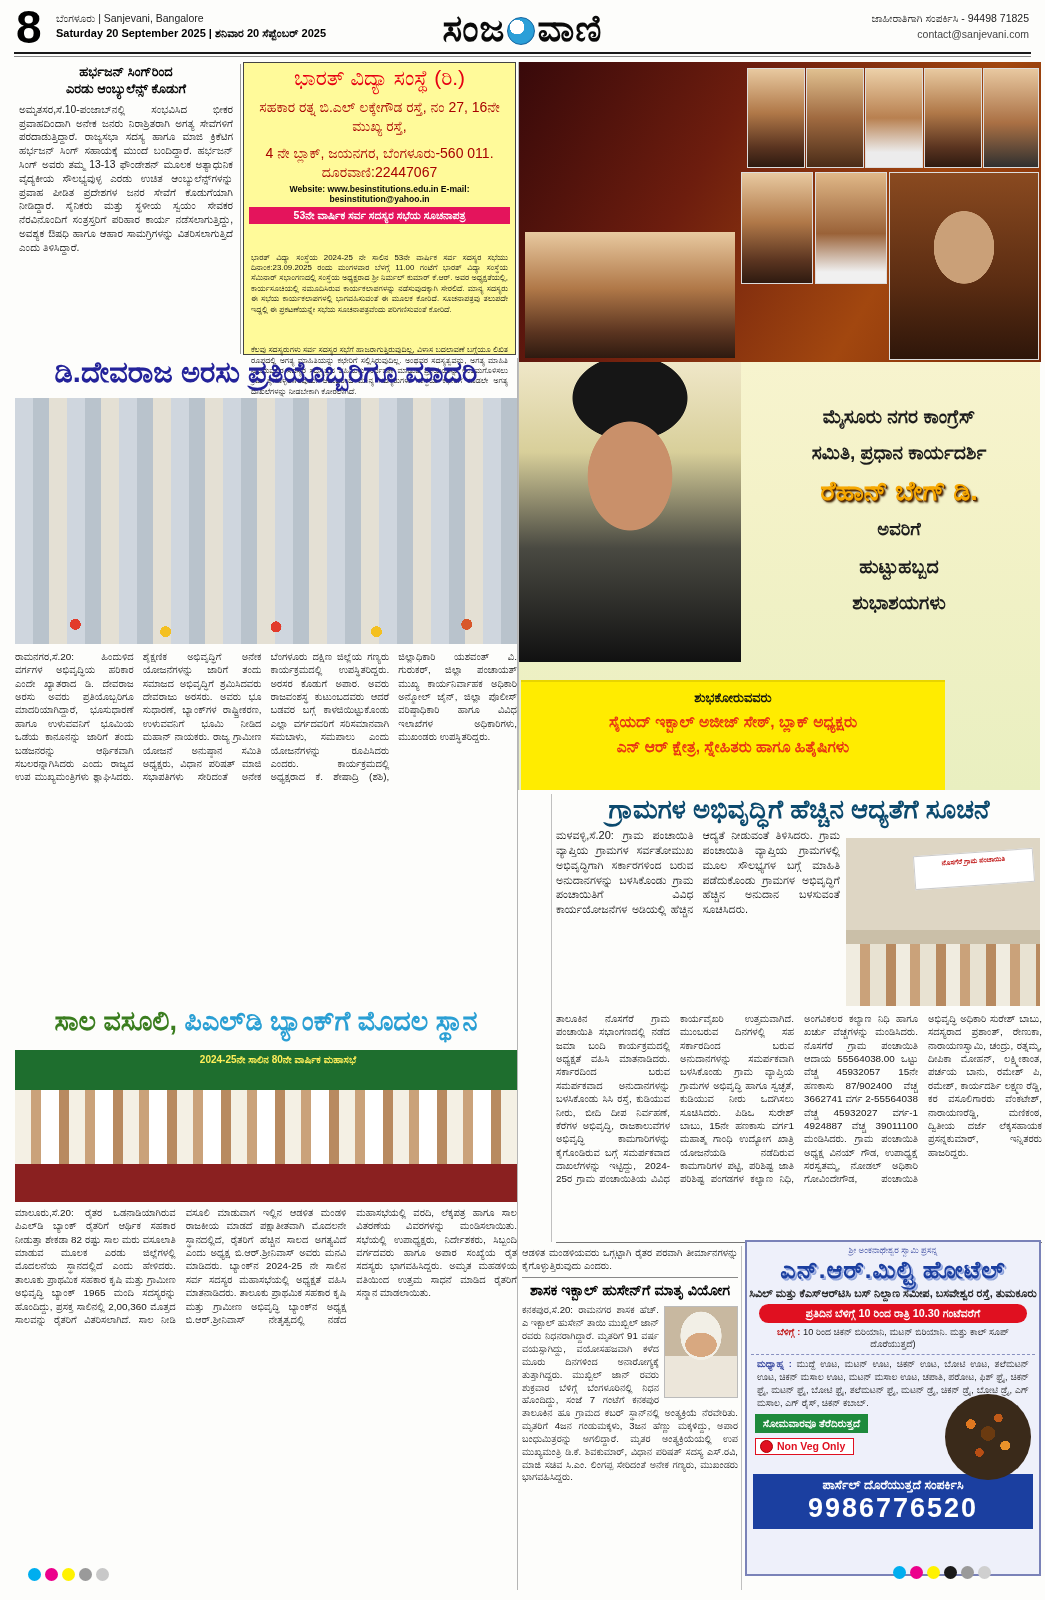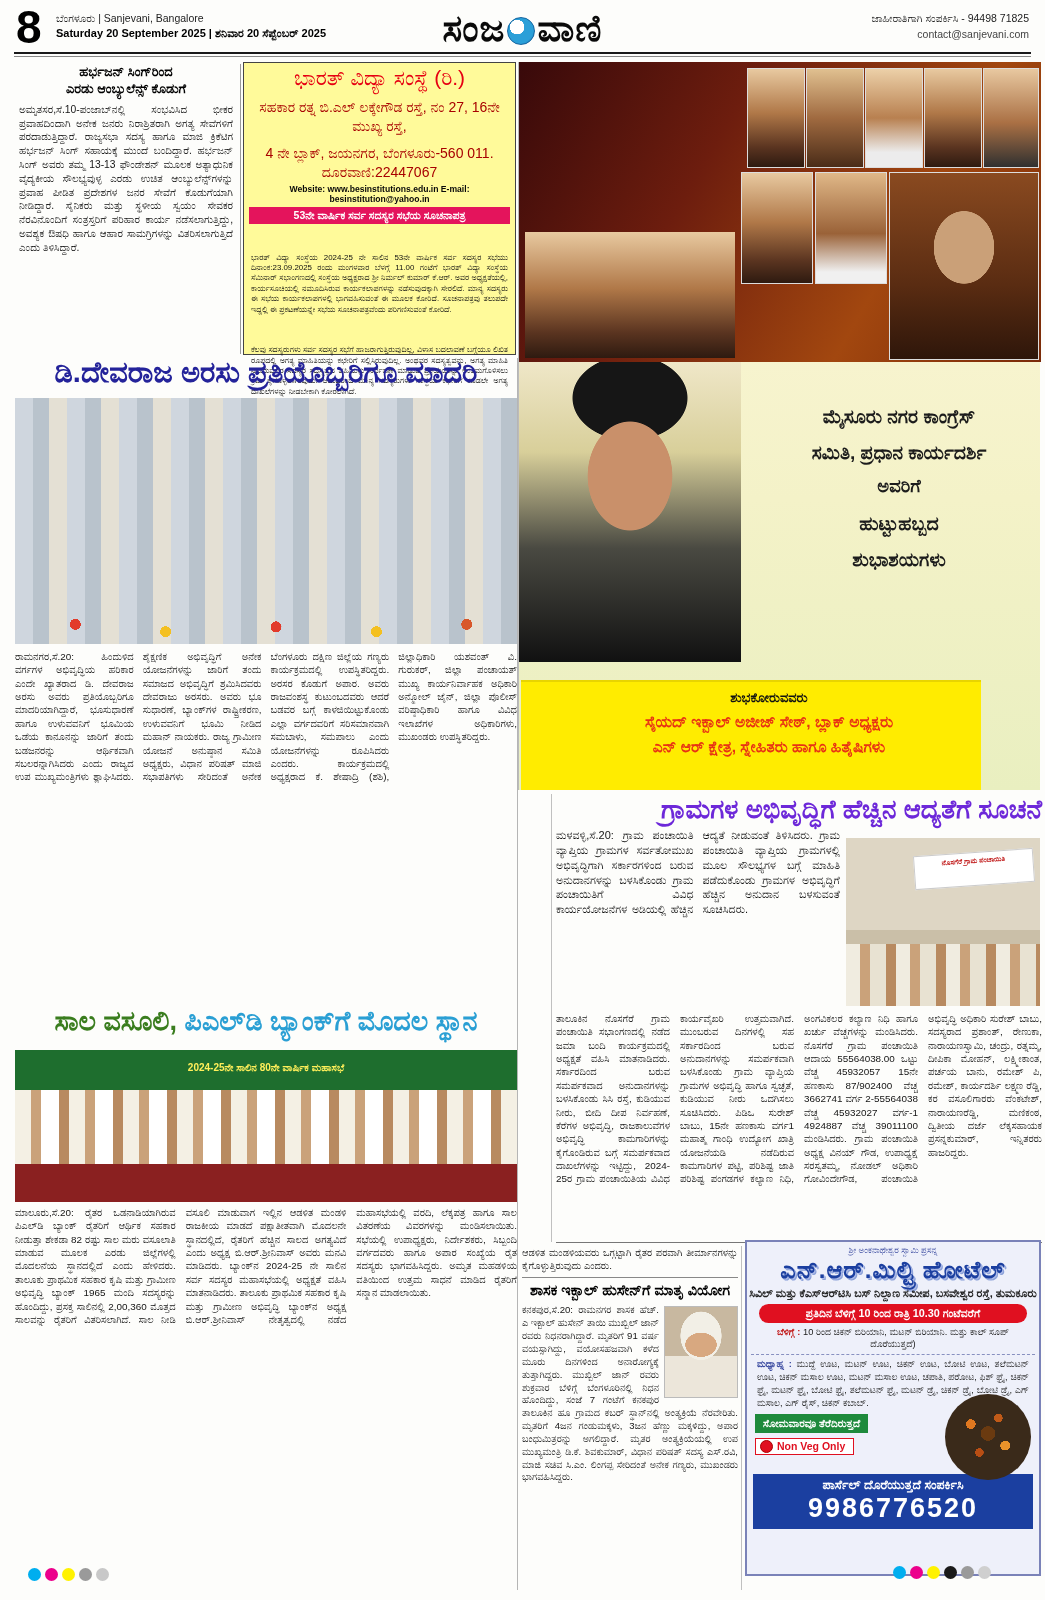--- a/index.html
+++ b/index.html
@@ -58,61 +58,61 @@
       radial-gradient(ellipse 95px 70px at 50% 12%, #161616 0 60%, rgba(0,0,0,0) 61%),
       linear-gradient(180deg,#efe7c8 0%,#d8cf9a 30%,#4a4a42 62%,#111 100%);}
   .greet{position:absolute;left:238px;top:330px;width:284px;text-align:center;}
   .greet-l1,.greet-l2{font-size:19px;font-weight:bold;color:#1c1c1c;margin-top:14px;}
   .greet-name{font-size:27px;font-weight:bold;color:#f7a800;margin-top:12px;
     text-shadow:1px 1px 0 #5a2a00,2px 2px 2px #3a1c00;}
   .greet-l3{font-size:18px;font-weight:bold;color:#1c1c1c;margin-top:12px;}
   .greet-l4{font-size:19px;font-weight:bold;color:#1c1c1c;margin-top:16px;}
   .greet-l5{font-size:19px;font-weight:bold;color:#1c1c1c;margin-top:14px;}
   .wishers{position:absolute;left:2px;top:618px;width:424px;height:108px;background:#ffec00;
-    text-align:center;border-top:2px solid #e8d400;padding-left:36px;}
+    text-align:center;border-top:2px solid #e8d400;}
   .wish-label{font-size:13px;font-weight:bold;color:#111;margin-top:8px;}
   .wish-line{font-size:15.5px;font-weight:bold;color:#e83214;margin-top:7px;}
 
   
   .a1-head{left:15px;top:356px;width:502px;text-align:center;font-size:29px;font-weight:bold;color:#24239a;}
   .a1-photo{left:15px;top:398px;width:502px;height:246px;
     background:
       radial-gradient(circle 9px at 12% 92%, #e23a2a 0 60%, rgba(0,0,0,0) 61%),
       radial-gradient(circle 9px at 30% 95%, #f4c020 0 60%, rgba(0,0,0,0) 61%),
       radial-gradient(circle 9px at 52% 93%, #e23a2a 0 60%, rgba(0,0,0,0) 61%),
       radial-gradient(circle 9px at 72% 95%, #f4c020 0 60%, rgba(0,0,0,0) 61%),
       radial-gradient(circle 9px at 90% 92%, #d8572a 0 60%, rgba(0,0,0,0) 61%),
       repeating-linear-gradient(90deg,#cfd6de 0 18px,#b9c3cc 18px 34px,#e4e0d4 34px 52px),
       linear-gradient(180deg,#2e4a78 0 28%,#7d9cc0 28% 42%,#cfd6de 42% 78%,#3f7a28 78% 100%);}
   .a1-body{left:15px;top:650px;width:502px;height:354px;font-size:9.9px;line-height:1.35;
     text-align:justify;column-count:4;column-gap:9px;color:#141414;}
 
   
-  .a2-head{left:556px;top:794px;width:486px;text-align:right;font-size:26px;font-weight:bold;color:#6d28d9;}
+  .a2-head{left:556px;top:794px;width:486px;text-align:center;font-size:26px;font-weight:bold;color:#0c4a6e;}
   .a2-intro{left:556px;top:828px;width:284px;height:168px;font-size:11px;line-height:1.35;
     text-align:justify;column-count:2;column-gap:9px;color:#141414;}
   .a2-photo{left:846px;top:838px;width:194px;height:168px;overflow:hidden;
     background:linear-gradient(180deg,#ded6c4 0 55%,#cabfa8 55% 72%,#3f6fae 72% 100%);}
   .a2-banner{position:absolute;right:6px;top:14px;width:120px;height:34px;background:#fff;
     transform:rotate(-4deg);border:1px solid #ccc;font-size:7px;font-weight:bold;color:#c01818;
     text-align:center;line-height:1.3;padding-top:3px;box-sizing:border-box;}
   .a2-people{position:absolute;left:0;bottom:0;width:100%;height:62px;
     background:repeating-linear-gradient(90deg,#f0ece0 0 14px,#caa27a 14px 24px,#e8e2d2 24px 40px,#b88a60 40px 50px);}
   .a2-body{left:556px;top:1012px;width:486px;height:226px;font-size:9.9px;line-height:1.35;
     text-align:justify;column-count:4;column-gap:10px;color:#141414;}
   .a2-rule{left:556px;top:1242px;width:486px;}
 
   
   .a3-head{left:15px;top:1006px;width:502px;text-align:center;font-size:27px;font-weight:bold;}
   .a3-head .g{color:#3a7d1e;}
   .a3-head .b{color:#2a9fd4;}
   .a3-photo{left:15px;top:1050px;width:502px;height:152px;overflow:hidden;
     background:linear-gradient(180deg,#1e6e2e 0 26%,#d8d2c0 26% 75%,#8a2020 75% 100%);}
-  .a3-banner-text{position:absolute;left:0;top:4px;width:100%;text-align:center;
-    font-size:10px;font-weight:bold;color:#ffef5a;margin-top:8px;}
+  .a3-banner-text{position:absolute;left:12px;top:4px;width:100%;text-align:center;
+    font-size:10px;font-weight:bold;color:#ffef5a;}
   .a3-people{position:absolute;left:0;top:40px;width:100%;height:74px;
     background:repeating-linear-gradient(90deg,#f4f0e4 0 16px,#caa27a 16px 26px,#ffffff 26px 44px,#b88a60 44px 54px);}
   .a3-body{left:15px;top:1206px;width:502px;height:384px;font-size:9.9px;line-height:1.35;
     text-align:justify;column-count:3;column-gap:10px;color:#141414;}
 
   
   .a4{left:522px;top:1246px;width:216px;height:344px;}
   .a4-spill{font-size:9.8px;line-height:1.35;text-align:justify;color:#141414;}
   .a4-head{font-size:14.5px;font-weight:bold;color:#000;text-align:center;margin-top:5px;
     border-top:1px solid #888;padding-top:4px;}
@@ -213,20 +213,21 @@
     <div class="thumb" style="left:464px;top:6px;width:54px;height:98px;background:linear-gradient(180deg,#e8c8a0 0%,#aa7044 55%,#303030 100%);"></div>
     <div class="thumb" style="left:222px;top:110px;width:70px;height:110px;"></div>
     <div class="thumb" style="left:296px;top:110px;width:70px;height:110px;background:linear-gradient(180deg,#e0b888 0%,#9a6238 55%,#f0f0f0 90%);"></div>
     <div class="thumb" style="left:370px;top:110px;width:148px;height:186px;background:radial-gradient(ellipse 50px 60px at 50% 40%,#caa078 0 60%,rgba(0,0,0,0) 61%),linear-gradient(180deg,#8a4a20 0%,#5a2c12 60%,#2e160a 100%);"></div>
     <div class="thumb" style="left:6px;top:170px;width:210px;height:126px;border:none;background:radial-gradient(ellipse 60px 55px at 50% 45%,#b8severity 0,#b88a60 0 55%,rgba(0,0,0,0) 56%),linear-gradient(180deg,#40100a 0%,#7a2c10 60%,#40190a 100%);"></div>
   </div>
   <div class="portrait"></div>
   <div class="greet">
     <div class="greet-l1">ಮೈಸೂರು ನಗರ ಕಾಂಗ್ರೆಸ್</div>
     <div class="greet-l2">ಸಮಿತಿ, ಪ್ರಧಾನ ಕಾರ್ಯದರ್ಶಿ</div>
+    <div class="greet-name">ರೆಹಾನ್ ಬೇಗ್ ಡಿ.</div>
     <div class="greet-l3">ಅವರಿಗೆ</div>
     <div class="greet-l4">ಹುಟ್ಟುಹಬ್ಬದ</div>
     <div class="greet-l5">ಶುಭಾಶಯಗಳು</div>
   </div>
   <div class="wishers">
     <div class="wish-label">ಶುಭಕೋರುವವರು</div>
     <div class="wish-line">ಸೈಯದ್ ಇಕ್ಬಾಲ್ ಅಜೀಜ್ ಸೇಠ್, ಬ್ಲಾಕ್ ಅಧ್ಯಕ್ಷರು</div>
     <div class="wish-line">ಎನ್ ಆರ್ ಕ್ಷೇತ್ರ, ಸ್ನೇಹಿತರು ಹಾಗೂ ಹಿತೈಷಿಗಳು</div>
   </div>
 </div>

